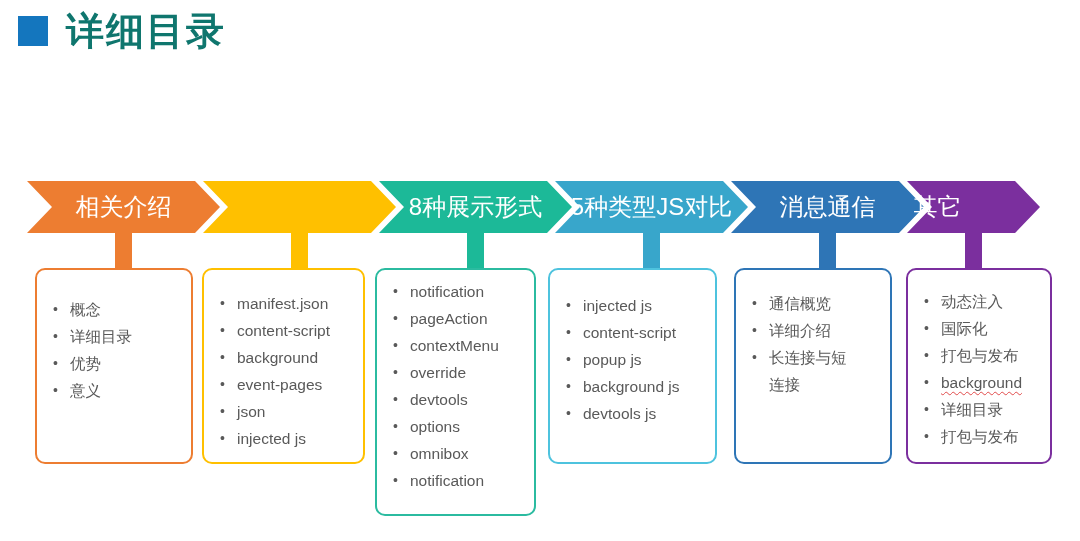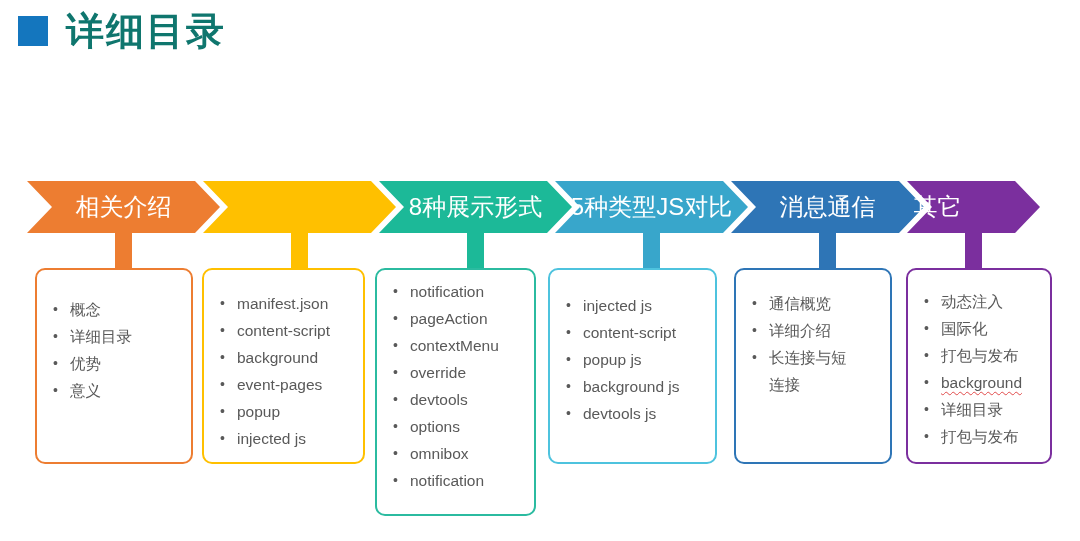--- a/index.html
+++ b/index.html
@@ -80,21 +80,21 @@
         <li><span class="bullet">•</span><span>优势</span></li>
         <li><span class="bullet">•</span><span>意义</span></li>
       </ul>
   </div>
   <div class="box" style="left: 202px; width: 163px; height: 196px; border-color: rgb(255, 192, 0);" data-box="1">
     <ul style="padding-top:20px">
         <li><span class="bullet">•</span><span>manifest.json</span></li>
         <li><span class="bullet">•</span><span>content-script</span></li>
         <li><span class="bullet">•</span><span>background</span></li>
         <li><span class="bullet">•</span><span>event-pages</span></li>
-        <li><span class="bullet">•</span><span>popup</span></li>
+        <li><span class="bullet">•</span><span>json</span></li>
         <li><span class="bullet">•</span><span>injected js</span></li>
       </ul>
   </div>
   <div class="box" style="left: 375px; width: 161px; height: 248px; border-color: rgb(43, 187, 160);" data-box="2">
     <ul style="padding-top:8px">
         <li><span class="bullet">•</span><span>notification</span></li>
         <li><span class="bullet">•</span><span>pageAction</span></li>
         <li><span class="bullet">•</span><span>contextMenu</span></li>
         <li><span class="bullet">•</span><span>override</span></li>
         <li><span class="bullet">•</span><span>devtools</span></li>

